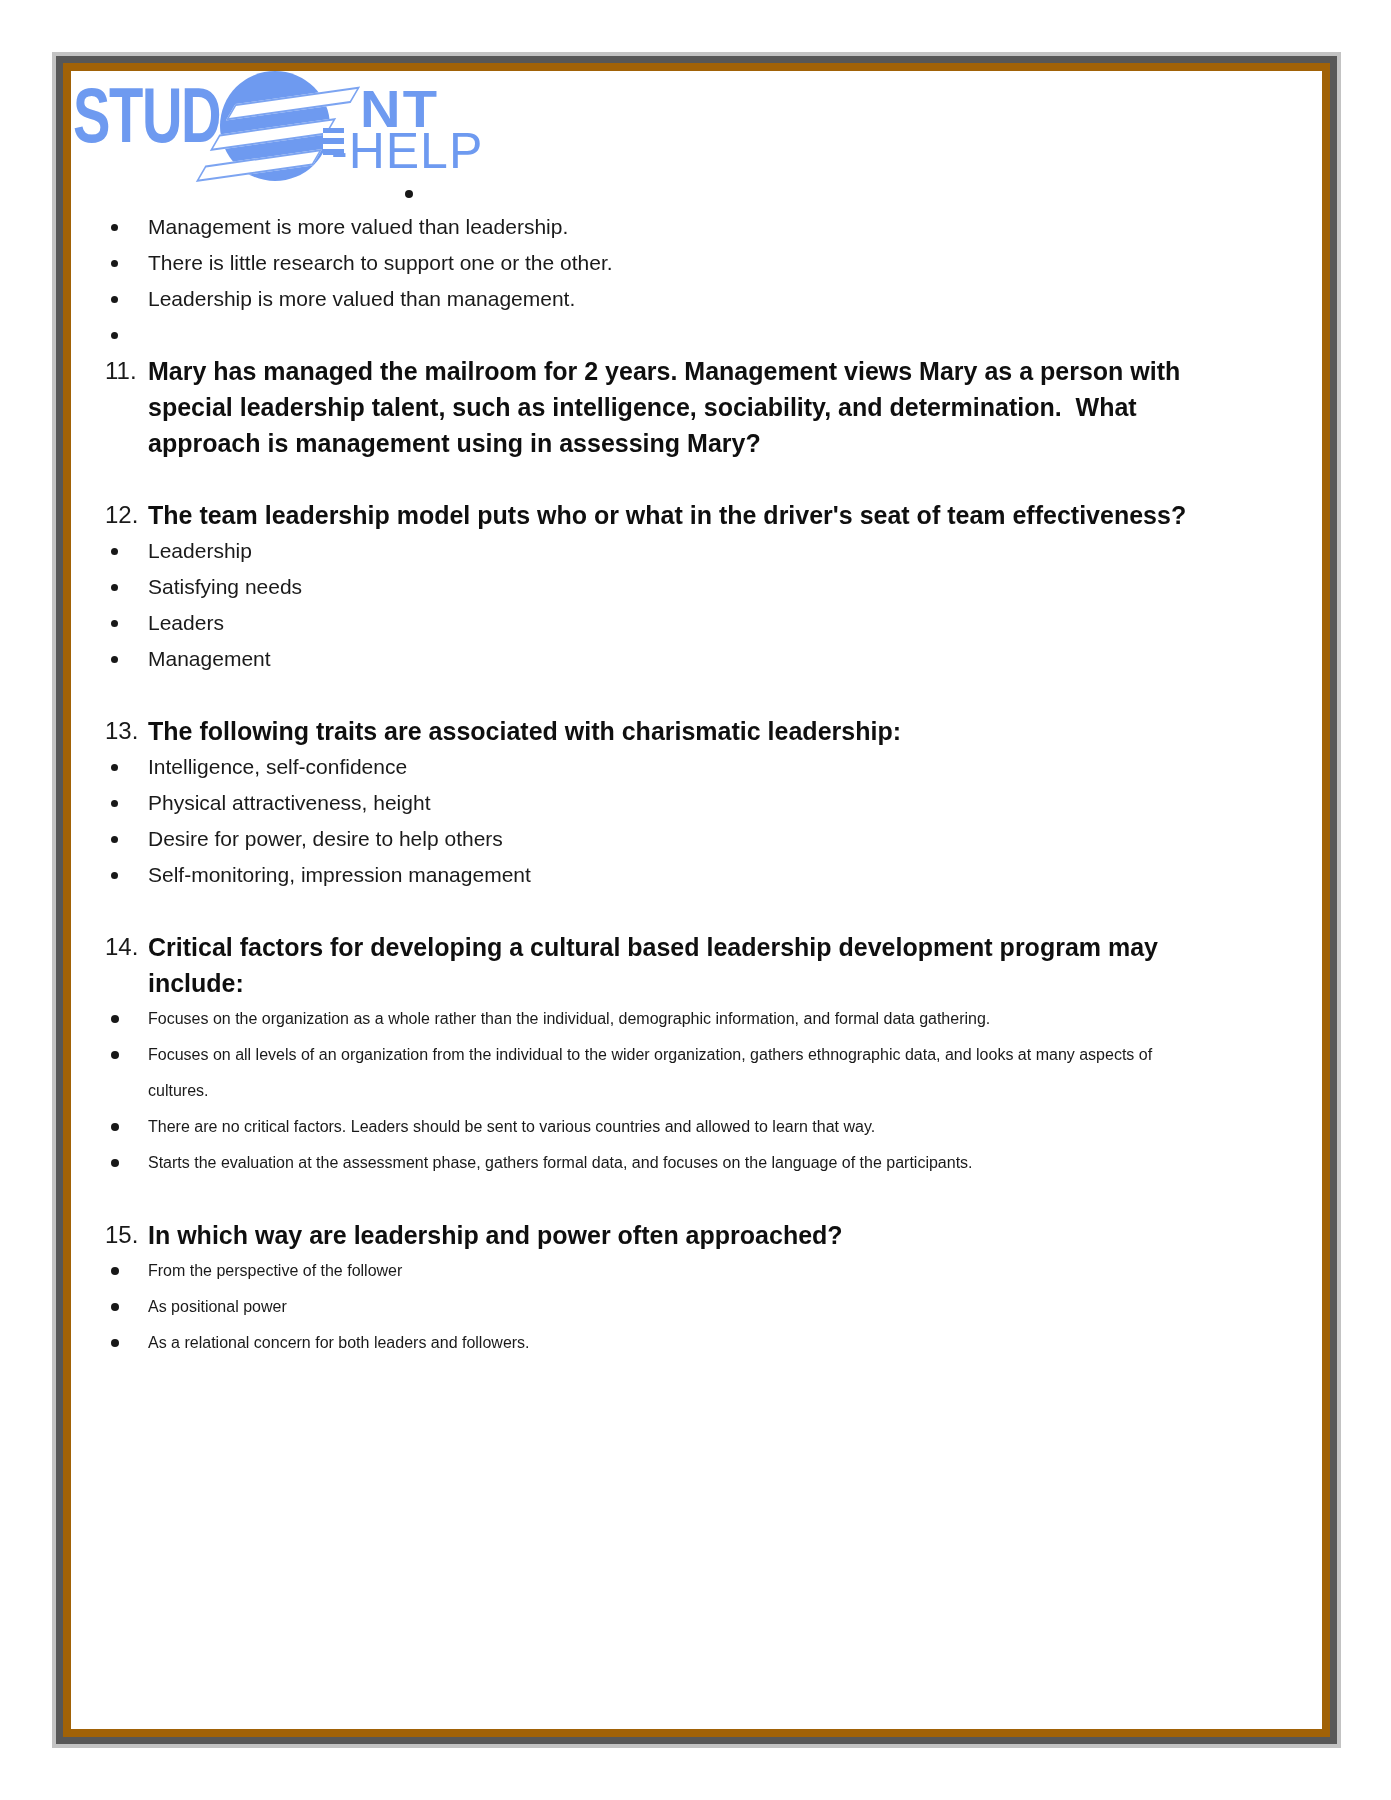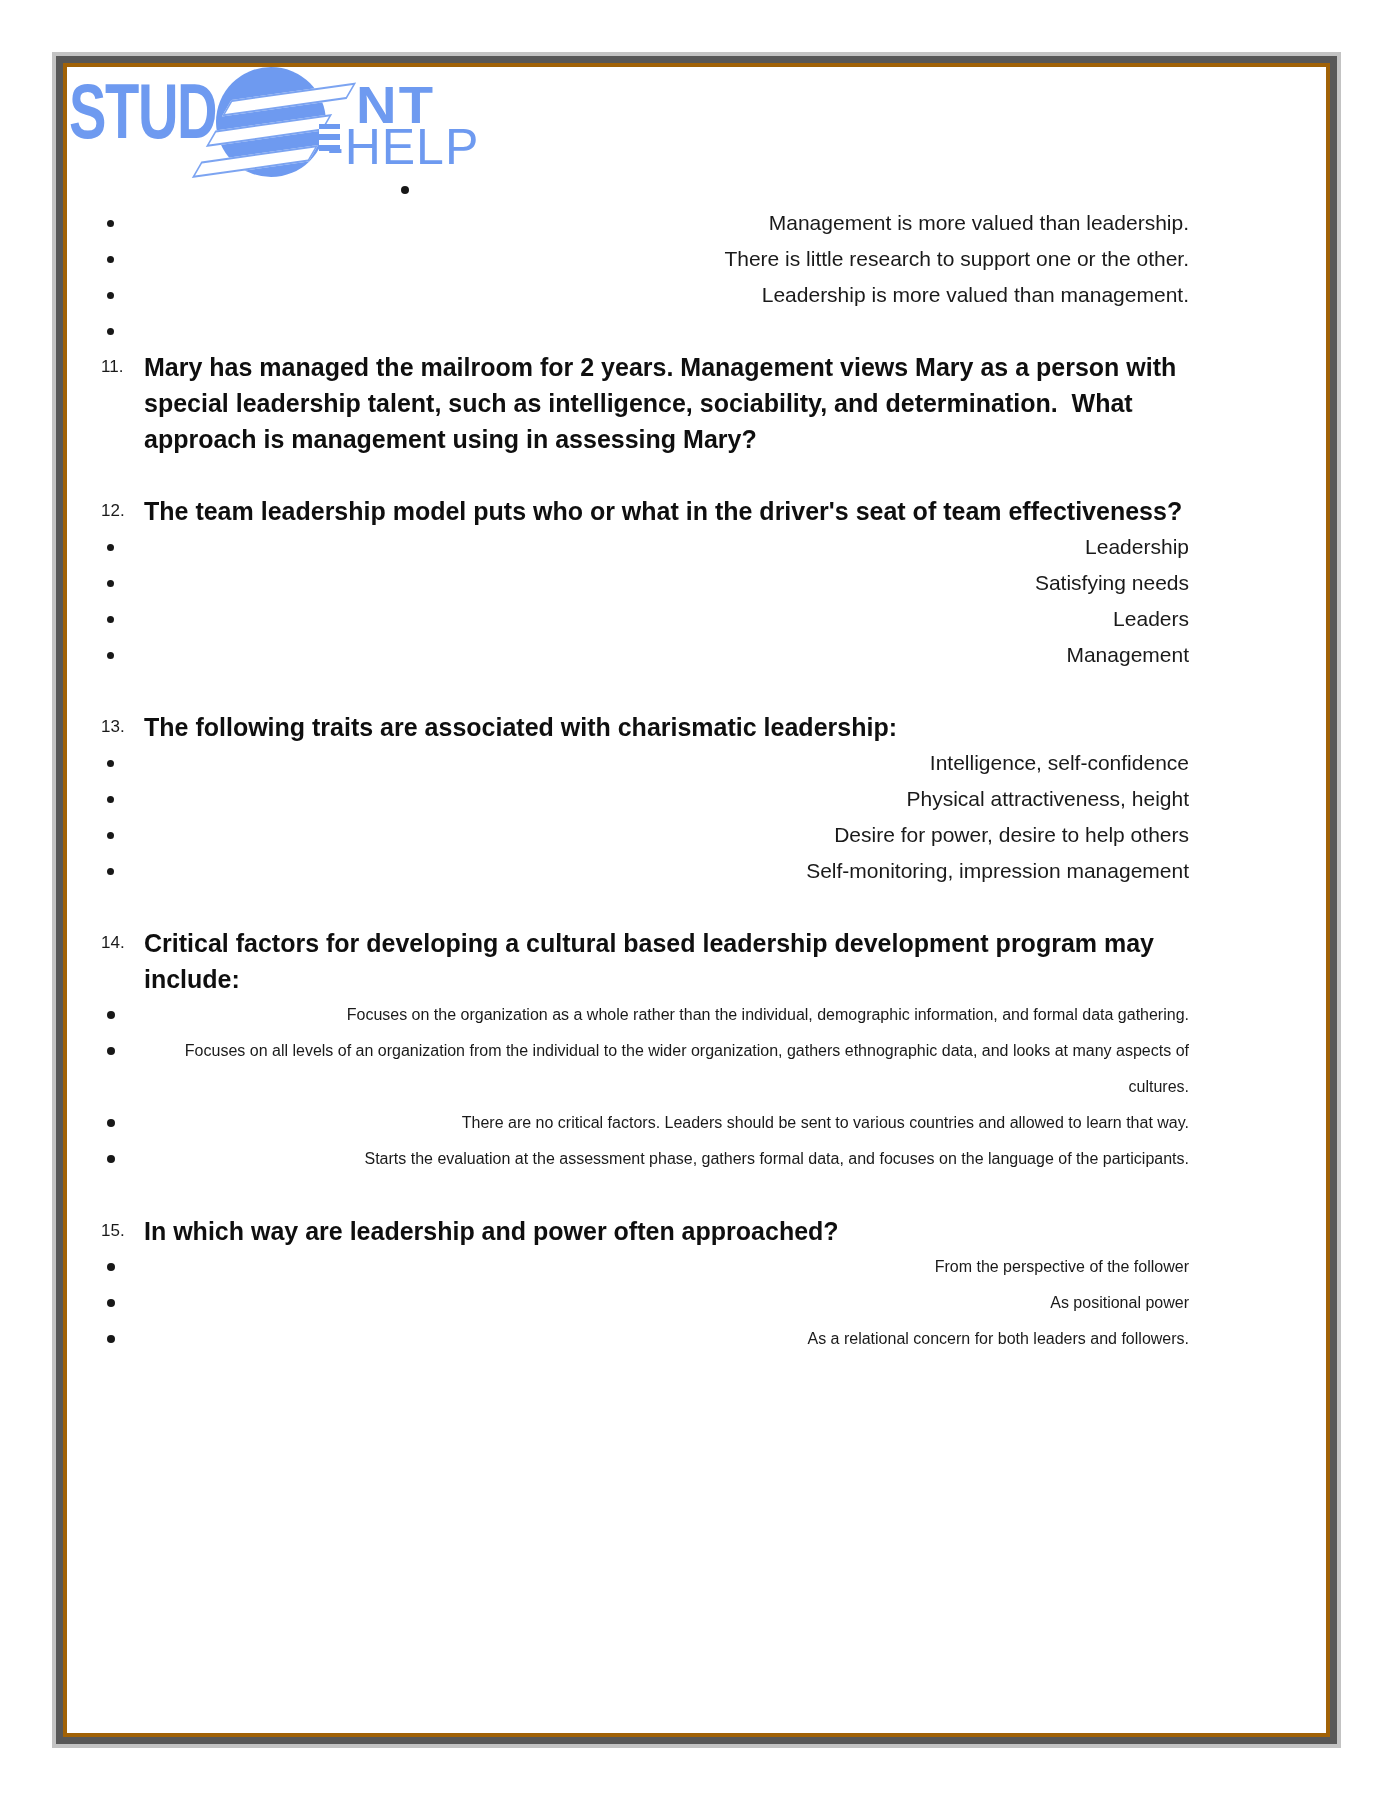--- a/index.html
+++ b/index.html
@@ -6,21 +6,21 @@
   html,body { background:#ffffff; }
   body {
     width:1391px; height:1800px; position:relative; overflow:hidden;
     font-family:"Liberation Sans","DejaVu Sans",sans-serif;
     color:#1a1a1a;
   }
   .frame {
     position:absolute; left:63px; top:63px;
     width:1267px; height:1674px;
     background:#ffffff;
-    border:4px solid #a16207;
+    border:8px solid #a16207;
     box-shadow: 0 0 0 7px #575757, 0 0 0 11px #c3c3c3;
   }
   .content { position:relative; width:100%; height:100%; }
 
   
   .logo { position:relative; margin:4px 0 0 2px; height:104px; width:480px; }
   .logo-stud {
     position:absolute; left:0; top:1px;
     font-size:78px; font-weight:bold; line-height:1;
     letter-spacing:-2px;
@@ -55,31 +55,31 @@
   }
 
   
   .lone-bullet { position:relative; height:30px; }
   .dot {
     position:absolute; width:8px; height:8px; border-radius:50%;
     background:#181818;
   }
   .lone-bullet .dot { left:334px; top:11px; }
 
-  .opt { position:relative; padding-left:77px; line-height:36px; list-style:none;text-align:right; }
+  .opt { position:relative; padding-left:77px; line-height:36px; list-style:none; }
   .opt .dot { left:40px; top:15px; width:7px; height:7px; }
   .opt-text { display:block; max-width:1045px; font-size:21px; }
   .q.lg .opt-text { font-size:16px; }
   .q.lg .opt .dot { width:8px; height:8px; top:14px; }
   .intro-list { margin:0; }
 
   .q { position:relative; margin-top:36px; }
   .q-num {
     position:absolute; left:34px; top:0;
-    font-size:17px; line-height:36px; font-weight:normal;
+    font-size:24px; line-height:36px; font-weight:normal;
   }
   .q-text {
     margin-left:77px; max-width:1055px;
     font-size:25px; line-height:36px; font-weight:bold; color:#0f0f0f;
     white-space:pre-wrap;
   }
 </style>
 </head>
 <body>
 

